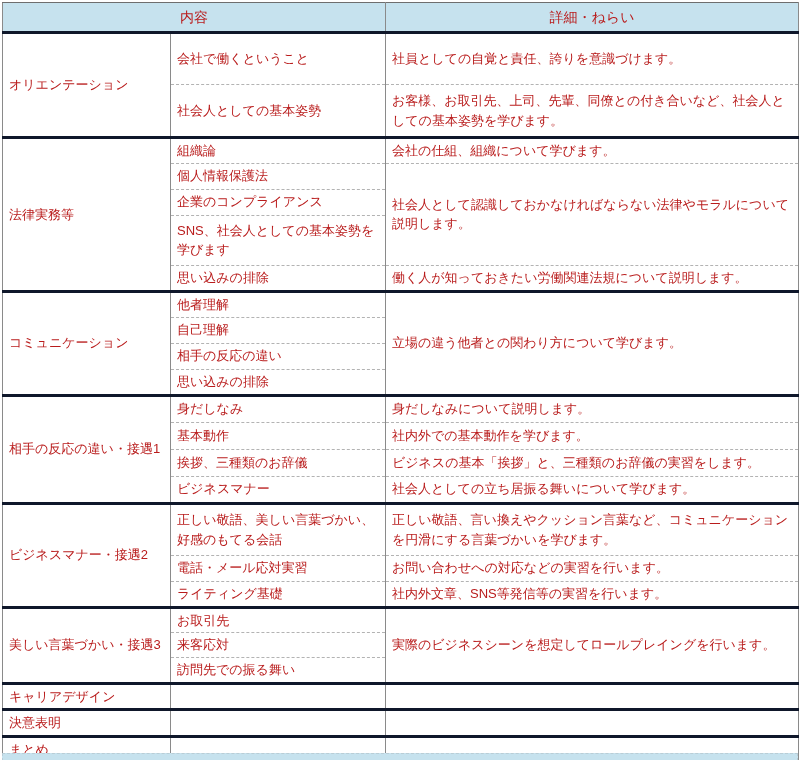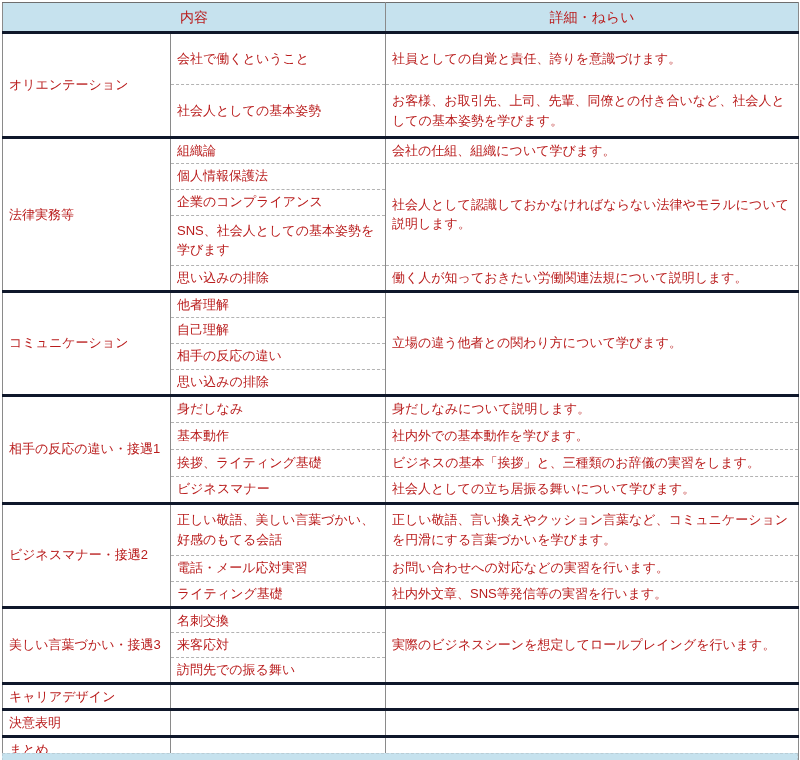--- a/index.html
+++ b/index.html
@@ -147,21 +147,21 @@
       <tr class="sec h27">
         <td class="cat" rowspan="4">相手の反応の違い・接遇1</td>
         <td>身だしなみ</td>
         <td>身だしなみについて説明します。</td>
       </tr>
       <tr class="h27">
         <td>基本動作</td>
         <td>社内外での基本動作を学びます。</td>
       </tr>
       <tr class="h27">
-        <td>挨拶、ライティング基礎</td>
+        <td>挨拶、三種類のお辞儀</td>
         <td>ビジネスの基本「挨拶」と、三種類のお辞儀の実習をします。</td>
       </tr>
       <tr class="h27">
         <td>ビジネスマナー</td>
         <td>社会人としての立ち居振る舞いについて学びます。</td>
       </tr>
 
       <tr class="sec h52">
         <td class="cat" rowspan="3">ビジネスマナー・接遇2</td>
         <td>正しい敬語、美しい言葉づかい、好感のもてる会話</td>
@@ -171,21 +171,21 @@
         <td>電話・メール応対実習</td>
         <td>お問い合わせへの対応などの実習を行います。</td>
       </tr>
       <tr class="h26">
         <td>ライティング基礎</td>
         <td>社内外文章、SNS等発信等の実習を行います。</td>
       </tr>
 
       <tr class="sec h25">
         <td class="cat" rowspan="3">美しい言葉づかい・接遇3</td>
-        <td>名刺交換</td>
+        <td>お取引先</td>
         <td rowspan="3">実際のビジネスシーンを想定してロールプレイングを行います。</td>
       </tr>
       <tr class="h25">
         <td>来客応対</td>
       </tr>
       <tr class="h25">
         <td>訪問先での振る舞い</td>
       </tr>
 
       <tr class="sec h25">

